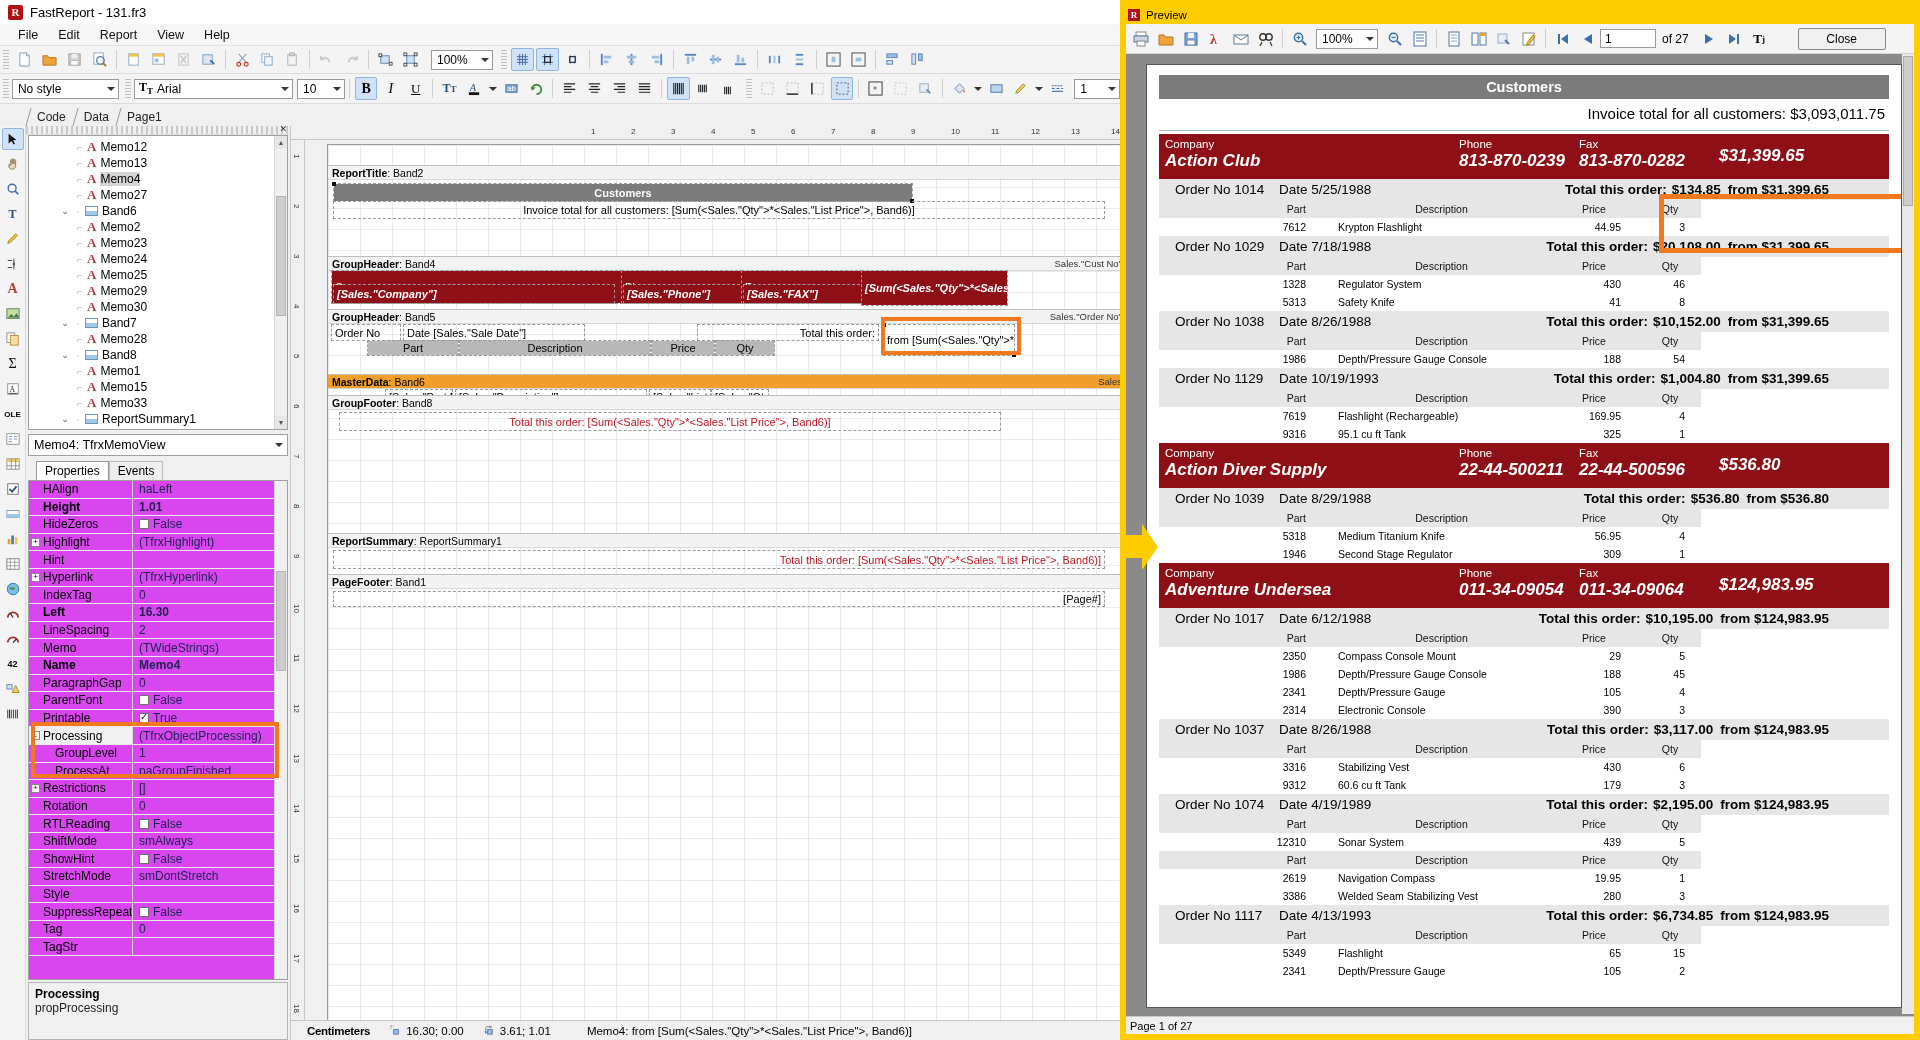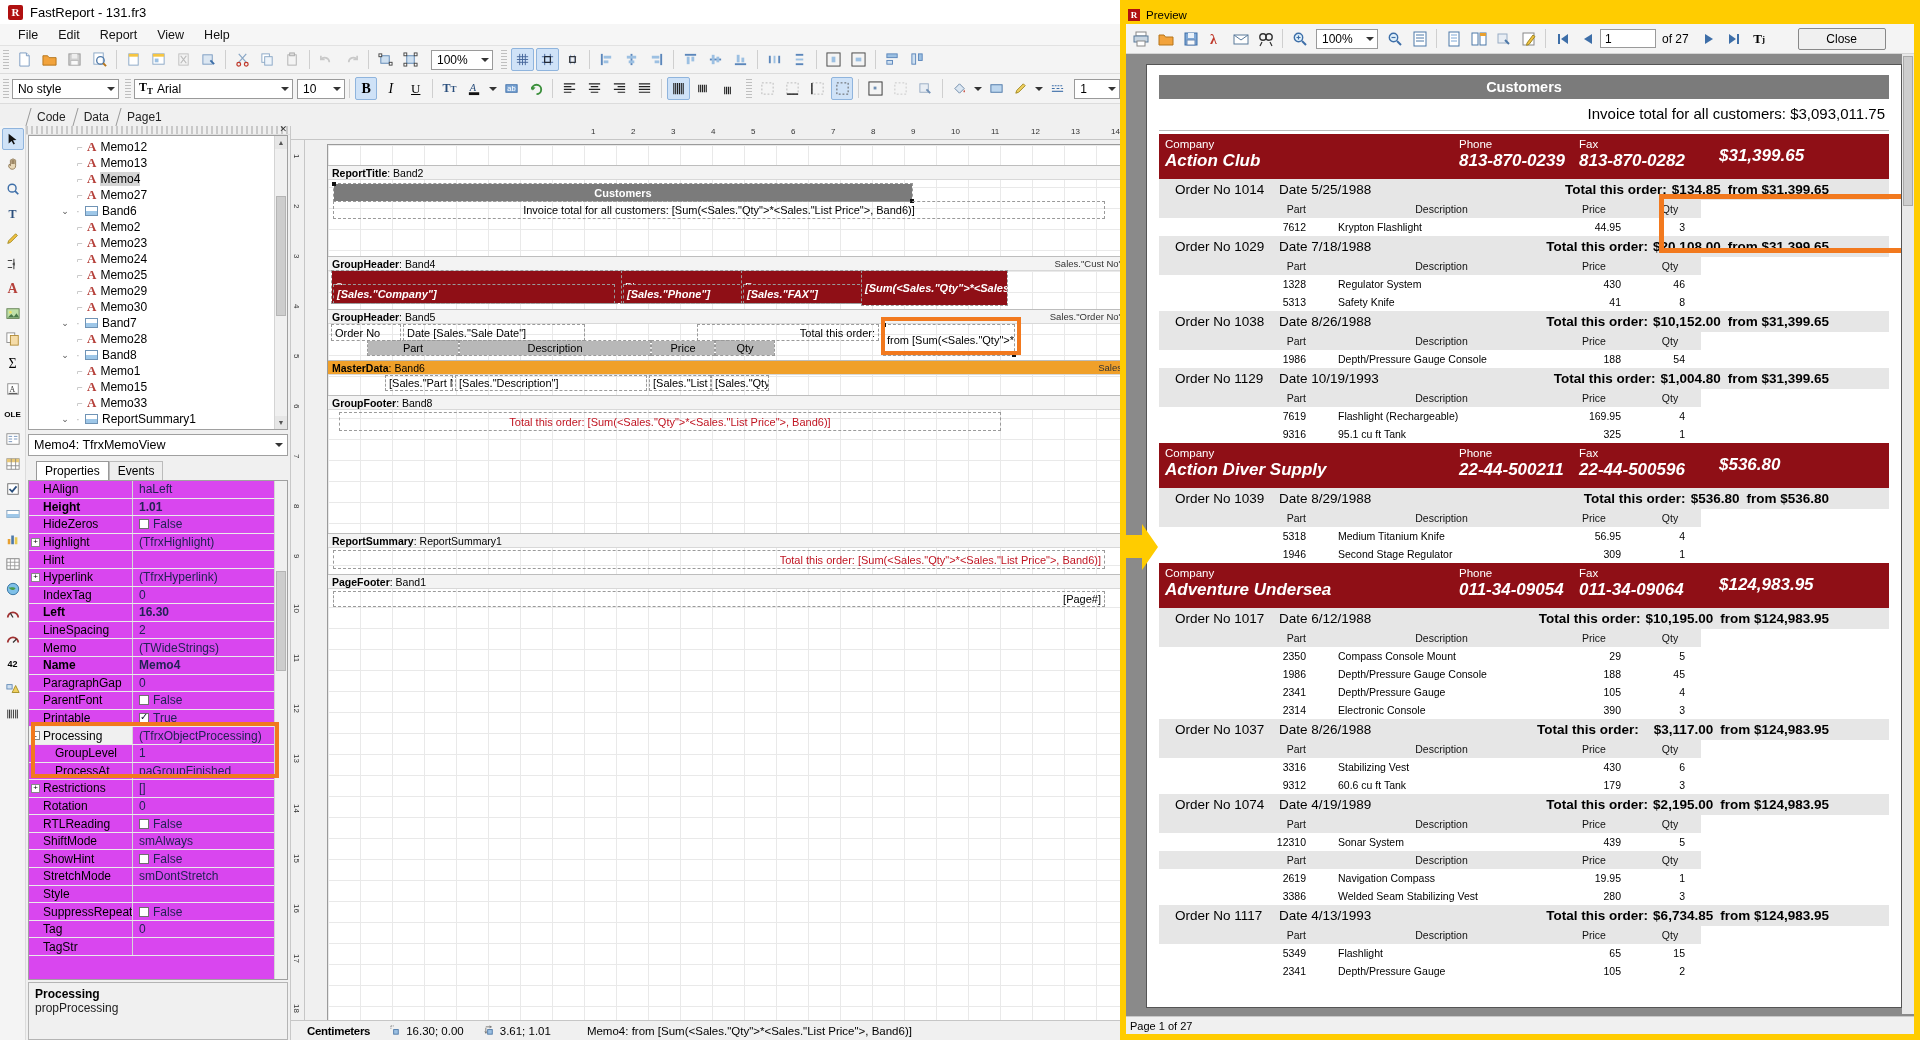--- a/index.html
+++ b/index.html
@@ -177,21 +177,21 @@
       linear-gradient(to right,#e9e9e9 1px,transparent 1px),
       linear-gradient(to bottom,#e9e9e9 1px,transparent 1px);
     background-size:32px 21px; }
 
   .band { position:absolute; left:0; right:0; }
   .band-hdr { height:15px; background:#f3f3f3; border-top:1px solid #bdbdbd;
     border-bottom:1px solid #d8d8d8; font-size:10.5px; padding-left:4px;
     display:flex; align-items:center; justify-content:space-between;
     padding-right:4px; }
   .band-hdr b { font-weight:bold; }
-  .band-hdr.master { background:#f0a02a; }
+  .band-hdr.master { background:#f0a02a;margin-top:14px; }
   .band-hdr .ds { font-size:9.5px; color:#333; }
   .band-body { position:relative; }
 
   .memo { position:absolute; font-size:11px; color:#000;
     display:flex; align-items:center; }
   .memo.dashed { outline:1px dashed #9a9a9a; outline-offset:0; }
   .memo.title-dark { background:#7b7b7b; color:#fff; font-weight:bold;
     justify-content:center; }
   .memo.redband { background:#8f0f16; color:#fff; }
   .memo.italic { font-style:italic; font-weight:bold; }
@@ -1722,21 +1722,21 @@
           </div>
           <div class="dat-row">
             <span class="c-part">2314</span>
             <span class="c-desc">Electronic Console</span>
             <span class="c-price">390</span>
             <span class="c-qty">3</span>
           </div>
           <div class="ord-row">
             <span class="a">Order No 1037</span>
             <span class="b">Date 8/26/1988</span>
-            <span class="tot"><span>Total this order:</span><span style="margin-left: 15px;">$3,117.00</span><span style="margin-left: 7px;">from $124,983.95</span></span>
+            <span class="tot"><span>Total this order:</span><span style="margin-left: 5px;">$3,117.00</span><span style="margin-left: 7px;">from $124,983.95</span></span>
           </div>
           <div class="col-row">
             <span class="c-part">Part</span>
             <span class="c-desc">Description</span>
             <span class="c-price">Price</span>
             <span class="c-qty">Qty</span>
             <span class="c-pad"></span>
           </div>
           <div class="dat-row">
             <span class="c-part">3316</span>

